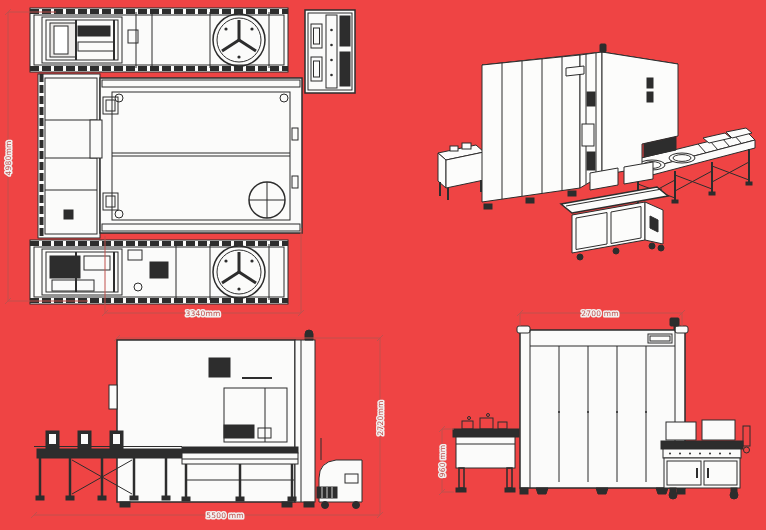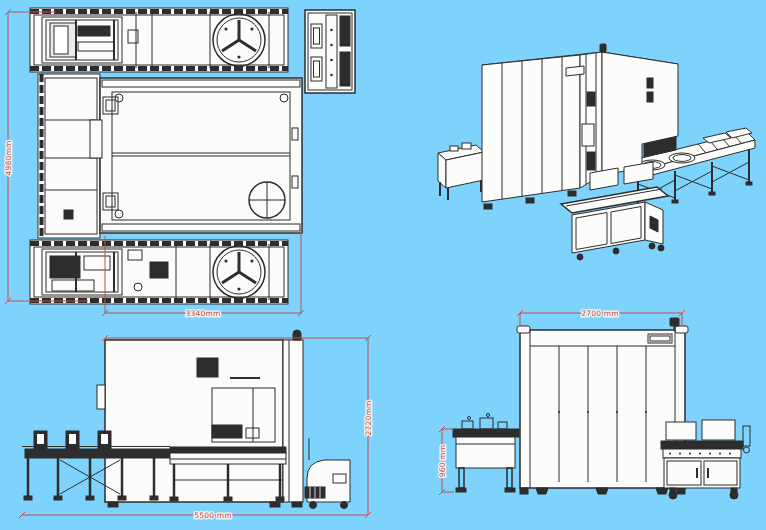--- a/index.html
+++ b/index.html
@@ -1,18 +1,18 @@
 <!DOCTYPE html>
 <html><head>
 <meta charset="utf-8">
 <style>
   html,body { margin:0; padding:0; }
   .canvas {
     position:relative; width:766px; height:530px;
-    background:#7dd3fc; overflow:hidden;
+    background:#ef4444; overflow:hidden;
     font-family:"DejaVu Sans", sans-serif;
   }
   .view { position:absolute; }
   svg { display:block; }
   .dim {
     font-family:"DejaVu Sans", sans-serif;
     font-size:7.5px; letter-spacing:.2px;
     fill:#c0504d;
     paint-order:stroke; stroke:#f1efee; stroke-width:3px; stroke-linejoin:round;
   }
@@ -227,21 +227,21 @@
         <polygon points="230,184 238,188 238,200 230,196" fill="#2d2d2d"></polygon>
         <circle cx="160" cy="225" r="3" fill="#2d2d2d"></circle>
         <circle cx="196" cy="219" r="3" fill="#2d2d2d"></circle>
         <circle cx="232" cy="214" r="3" fill="#2d2d2d"></circle>
         <circle cx="241" cy="216" r="3" fill="#2d2d2d"></circle>
       </g>
     </g>
   </svg>
   </div>
 
-  <div class="view" style="left:8px;top:318px">
+  <div class="view" style="left:20px;top:318px">
   <svg width="380" height="212" viewBox="0 0 380 212">
     <g fill="none" stroke="#2d2d2d" stroke-width="1">
 
       <g>
         <rect x="97" y="22" width="178" height="162" fill="#fbfbfa" stroke-width="1.5"></rect>
         <rect x="275" y="22" width="20" height="162" fill="#fbfbfa"></rect>
         <line x1="281" y1="22" x2="281" y2="184"></line>
         <path d="M285,22 L285,16 a4,4 0 0 1 8,0 L293,22 Z" fill="#2d2d2d"></path>
         <rect x="189" y="40" width="21" height="19" fill="#2d2d2d"></rect>
         <line x1="222" y1="60" x2="252" y2="60" stroke-width="2"></line>

